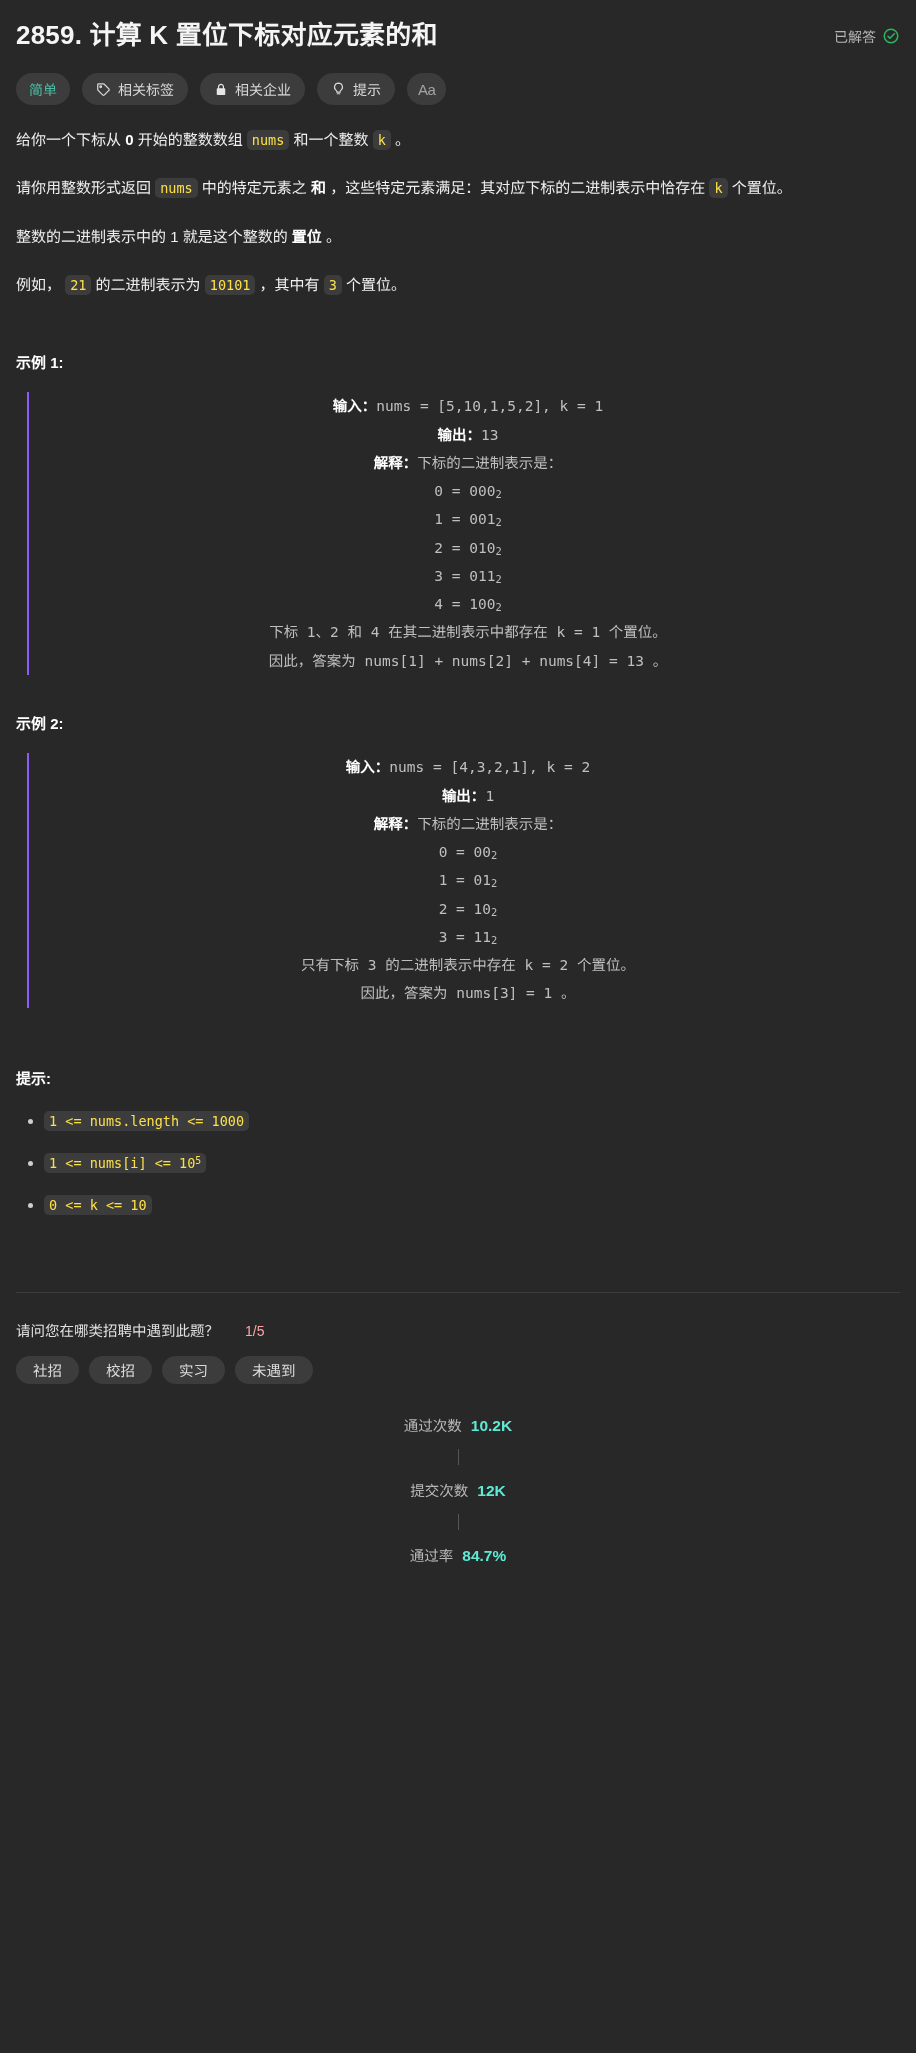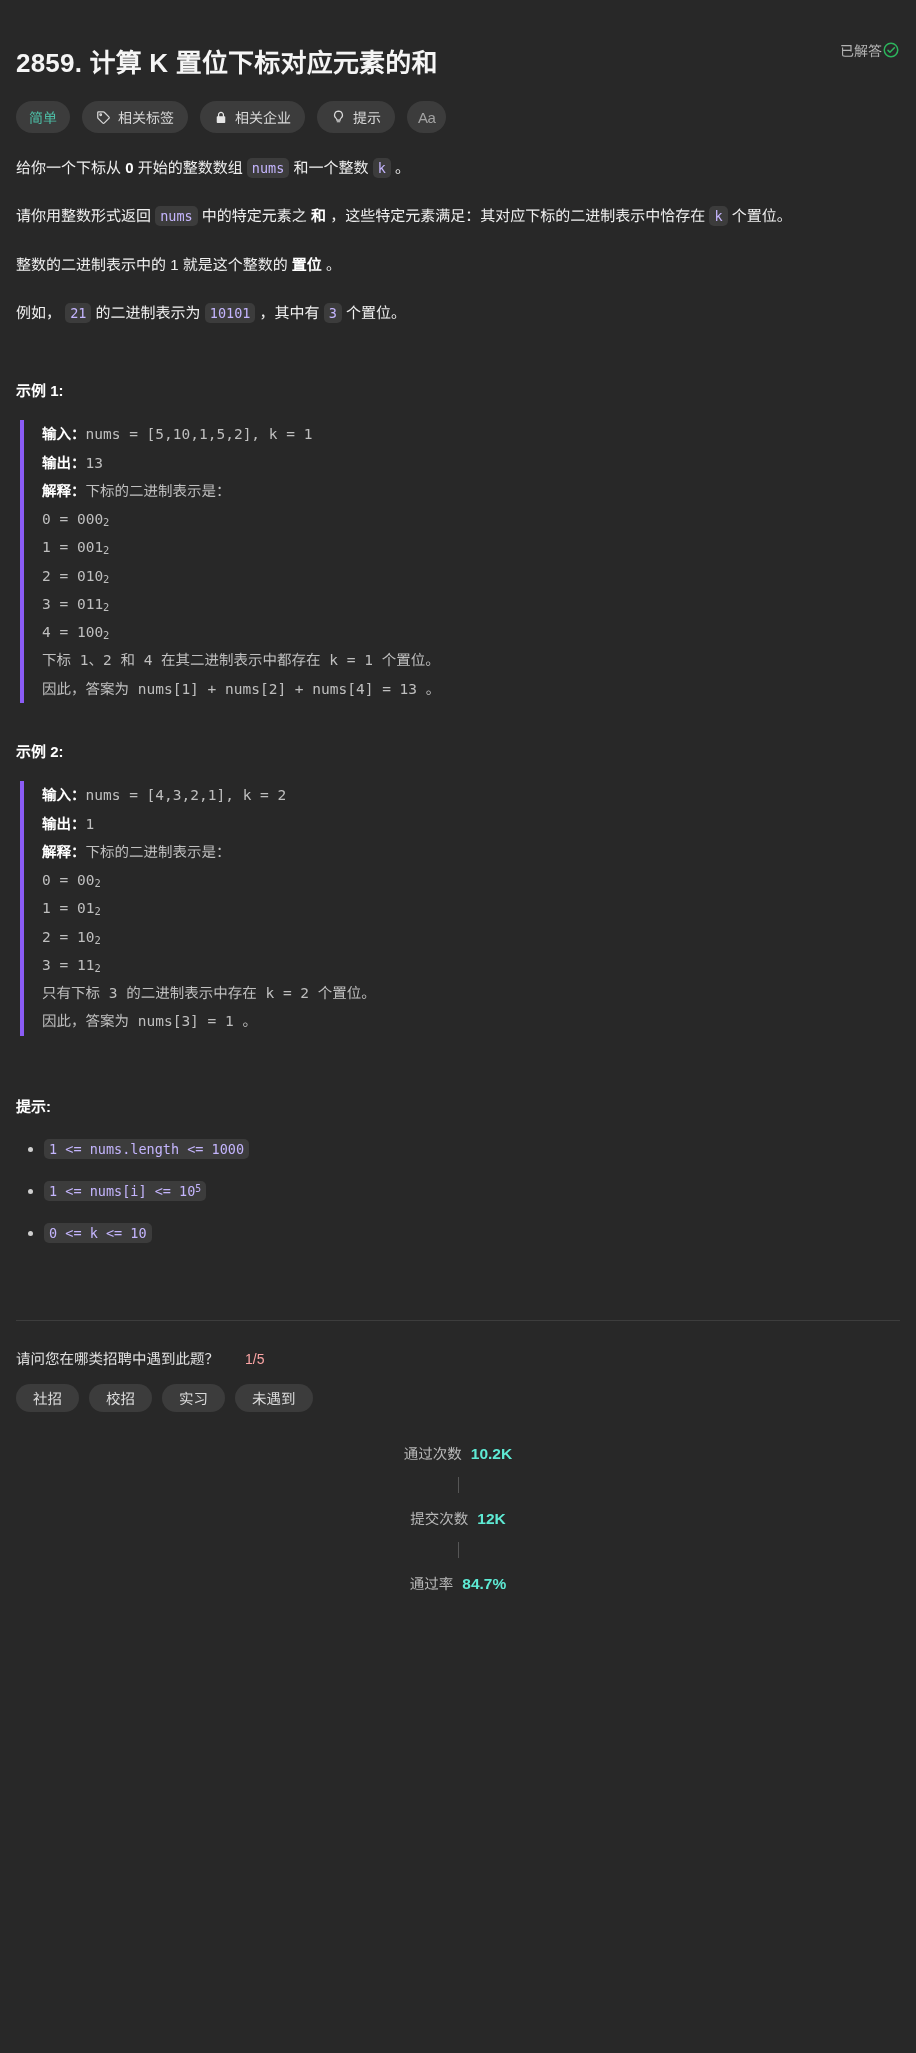--- a/index.html
+++ b/index.html
@@ -24,25 +24,25 @@
     justify-content: space-between;
     padding-top: 18px;
     padding-bottom: 4px;
   }
   .title {
     font-size: 26px;
     font-weight: 700;
     line-height: 1.35;
     color: #f5f5f5;
     letter-spacing: .2px;
-    margin-top: 28px;
   }
   .solved {
     display: flex;
     align-items: center;
+    gap: 6px;
     flex: 0 0 auto;
     margin-left: 14px;
     white-space: nowrap;
   }
   .solved-text { font-size: 14px; color: #b3b3b3; }
   .check-icon { width: 18px; height: 18px; display: block; }
 
   
   .tag-row {
     display: flex;
@@ -71,37 +71,38 @@
 
   
   .content { margin-top: 22px; font-size: 15px; line-height: 1.75; color: #efefef; }
   .para { margin: 0 0 22px 0; }
   code.inline {
     font-family: "DejaVu Sans Mono", "Liberation Mono", monospace;
     background: #3c3c3c;
     border-radius: 5px;
     padding: 2px 5px;
     font-size: 13.5px;
-    color: #c4b5fd;
+    color: #fde047;
     white-space: nowrap;
   }
   b, strong { font-weight: 700; color: #ffffff; }
 
   
   .example-title {
     font-size: 15px;
     font-weight: 700;
     color: #ffffff;
     margin: 36px 0 16px 0;
   }
   .example-title.first { margin-top: 52px; }
   blockquote.example {
-    margin: 4px;
+    margin: 11px;
     padding: 0 0 0 18px;
-    border-left: 4px solid #8b5cf6;
+    border-left: 2px solid #8b5cf6;
+    text-align: center;
   }
   pre.example-pre {
     margin: 0;
     font-family: "DejaVu Sans Mono", "Liberation Mono", monospace;
     font-size: 14.5px;
     line-height: 1.95;
     color: #bfbfbf;
     white-space: pre-wrap;
     word-break: break-word;
   }

